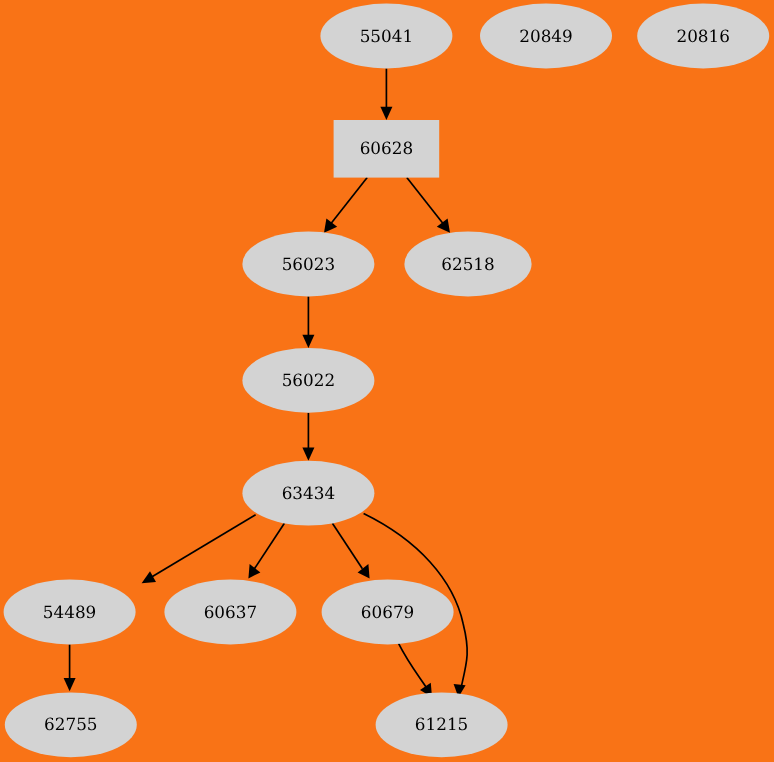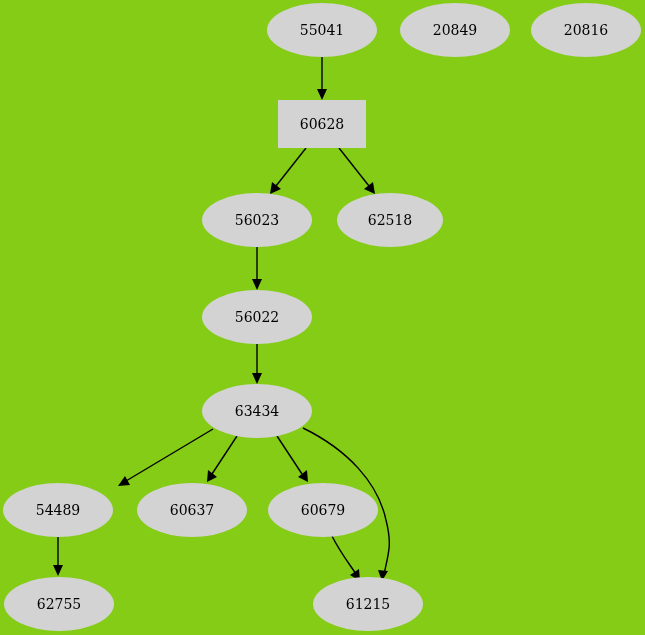--- a/index.html
+++ b/index.html
@@ -43,21 +43,21 @@
     fill: none;
     stroke-width: 1.4px;
   }
   .edge-arrow {
     stroke: none;
   }
 </style>
 </head>
 <body>
 
-<div id="graph-canvas" style="width: 645px; height: 635px; background: #84cc16;">
+<div id="graph-canvas" style="width: 645px; height: 635px; background: #f97316;">
   <svg id="graph-svg" viewBox="0 0 645 635">
     <g id="edges-layer">
         <g>
           <path class="edge-path" d="M 322,57 L 322,92" stroke="#000000"></path>
           <path class="edge-arrow" d="M 322,100 L 317,89 L 327,89 Z" fill="#000000"></path>
         </g>
         <g>
           <path class="edge-path" d="M 306,148 L 276,186" stroke="#000000"></path>
           <path class="edge-arrow" d="M 270,194 L 272,182 L 281,189 Z" fill="#000000"></path>
         </g>

